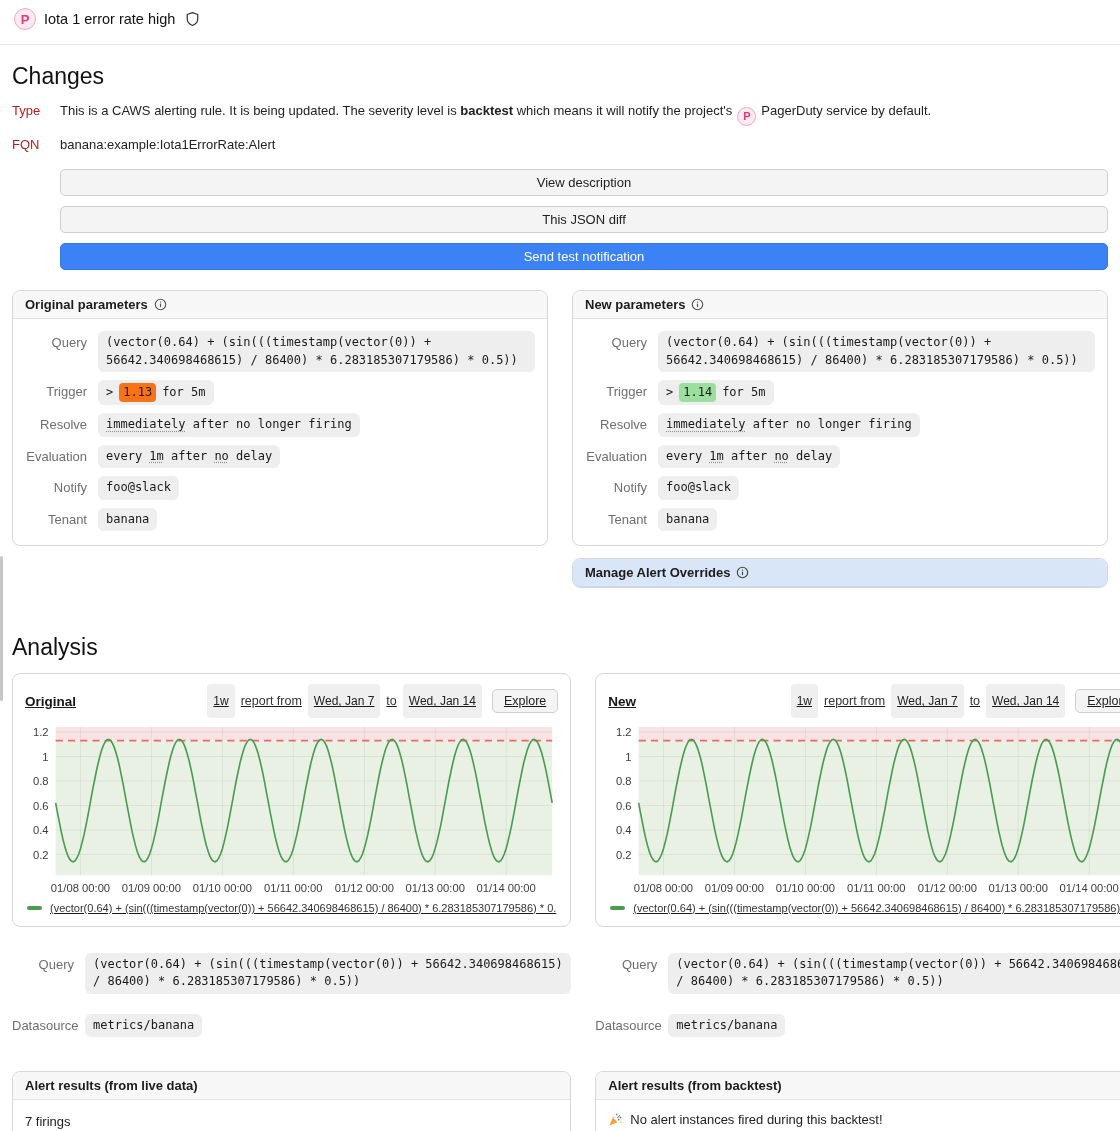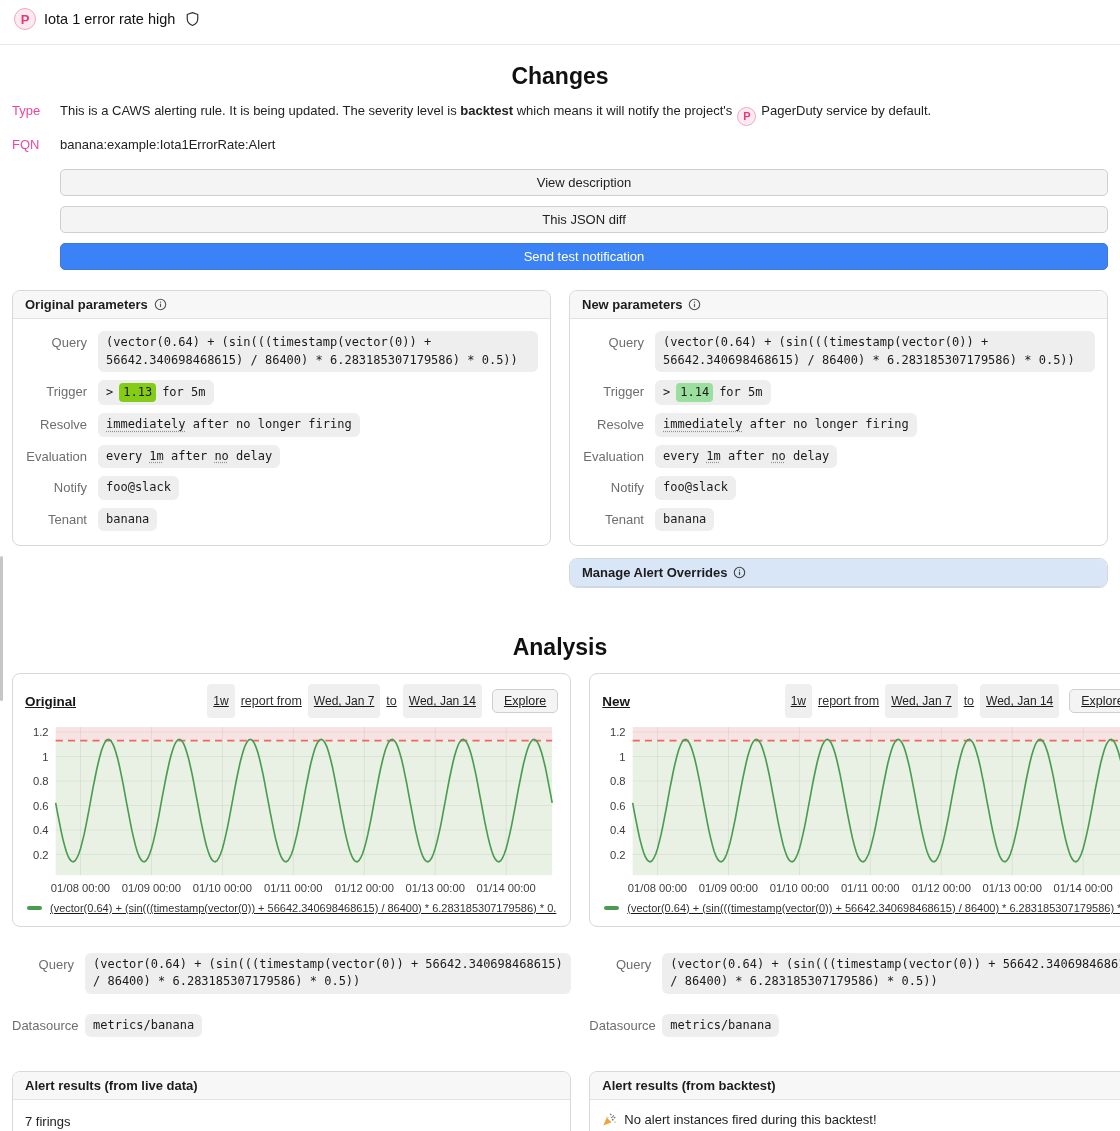--- a/index.html
+++ b/index.html
@@ -9,35 +9,35 @@
 
   
   .topbar { display:flex; align-items:center; gap:8px; padding:8px 14px 4px; }
   .badge-p { width:22px; height:22px; border-radius:50%; background:#fdeaf1; border:1px solid #f0a8c4;
              color:#e23b78; font-weight:700; font-size:13px; display:inline-flex; align-items:center; justify-content:center; flex:none; }
   .badge-p.small { width:19px; height:19px; font-size:11px; vertical-align:-5px; margin:0 5px; }
   .page-title { font-size:14.5px; font-weight:500; color:#111; }
   .shield { margin-left:2px; display:inline-flex; }
   .divider { border-top:1px solid #e7e7e7; margin-top:10px; }
 
-  h1 { font-size:23px; font-weight:700; color:#111; margin:18px 0 12px;text-align:center; }
+  h1 { font-size:23px; font-weight:400; color:#111; margin:18px 0 12px; }
   .content { padding:0 12px; }
 
   
   .meta-row { display:flex; font-size:13px; margin:10px 0; line-height:1.45; }
-  .meta-label { width:34px; flex:none; color:#ec4899; margin-right:14px; }
+  .meta-label { width:34px; flex:none; color:#b91c1c; margin-right:14px; }
   .meta-value { color:#222; }
   .meta-value b { font-weight:700; }
   .btn-row { margin:14px 0 20px 48px; display:flex; gap:10px;flex-direction:column; }
   .btn { font-family:"Liberation Sans",sans-serif; font-size:13px; font-weight:500; color:#222;
          background:#f4f4f4; border:1px solid #cfcfcf; border-radius:5px; padding:5px 12px; cursor:pointer; }
   .btn.primary { background:#3b82f6; border-color:#3d78da; color:#fff; }
 
   
-  .grid2 { display:grid; grid-template-columns:1fr 1fr; gap:18px; align-items:start; }
+  .grid2 { display:grid; grid-template-columns:1fr 1fr; gap:24px; align-items:start; }
   .panel { border:1px solid #d8d8d8; border-radius:8px; background:#fff; overflow:hidden; }
   .panel-header { background:#f7f7f7; border-bottom:1px solid #e2e2e2; padding:6px 12px; font-size:13px; font-weight:700;
                   color:#1c1c1c; display:flex; align-items:center; gap:6px; }
   .panel-header.blue { background:#d9e6f7; border-bottom-color:#c7d9f0;border-radius:7px; }
   .panel-body { padding:12px 12px 6px; }
   .param-row { display:flex; align-items:flex-start; margin-bottom:8px; }
   .param-label { width:62px; flex:none; text-align:right; color:#6e6e6e; font-size:13px; padding-top:4px; margin-right:11px; }
   .pill { background:#eeeeef; border-radius:6px; padding:3px 8px; font-family:"DejaVu Sans Mono",monospace;
           font-size:12px; line-height:1.45; color:#1a1a1a; display:inline-block; word-break:break-word; }
   .pill.block { display:block; flex:1; }
@@ -128,21 +128,21 @@
         </div>
         <div class="panel-body">
           <div class="param-row">
             <div class="param-label">Query</div>
             <div class="pill block">(vector(0.64) + (sin(((timestamp(vector(0)) + 56642.340698468615) / 86400) * 6.283185307179586) * 0.5))</div>
           </div>
           <div class="param-row">
             <div class="param-label">Trigger</div>
             <div class="pill trigger-pill">
                 <span>&gt;</span>
-                <span class="hl" style="background: #84cc16;">1.13</span>
+                <span class="hl" style="background: #f97316;">1.13</span>
                 <span>for 5m</span>
               </div>
           </div>
           <div class="param-row">
             <div class="param-label">Resolve</div>
             <div class="pill"><span class="dotted">immediately</span><span> after no longer firing</span></div>
           </div>
           <div class="param-row">
             <div class="param-label">Evaluation</div>
             <div class="pill"><span>every </span><span class="dotted">1m</span><span> after </span><span class="dotted">no</span><span> delay</span></div>

